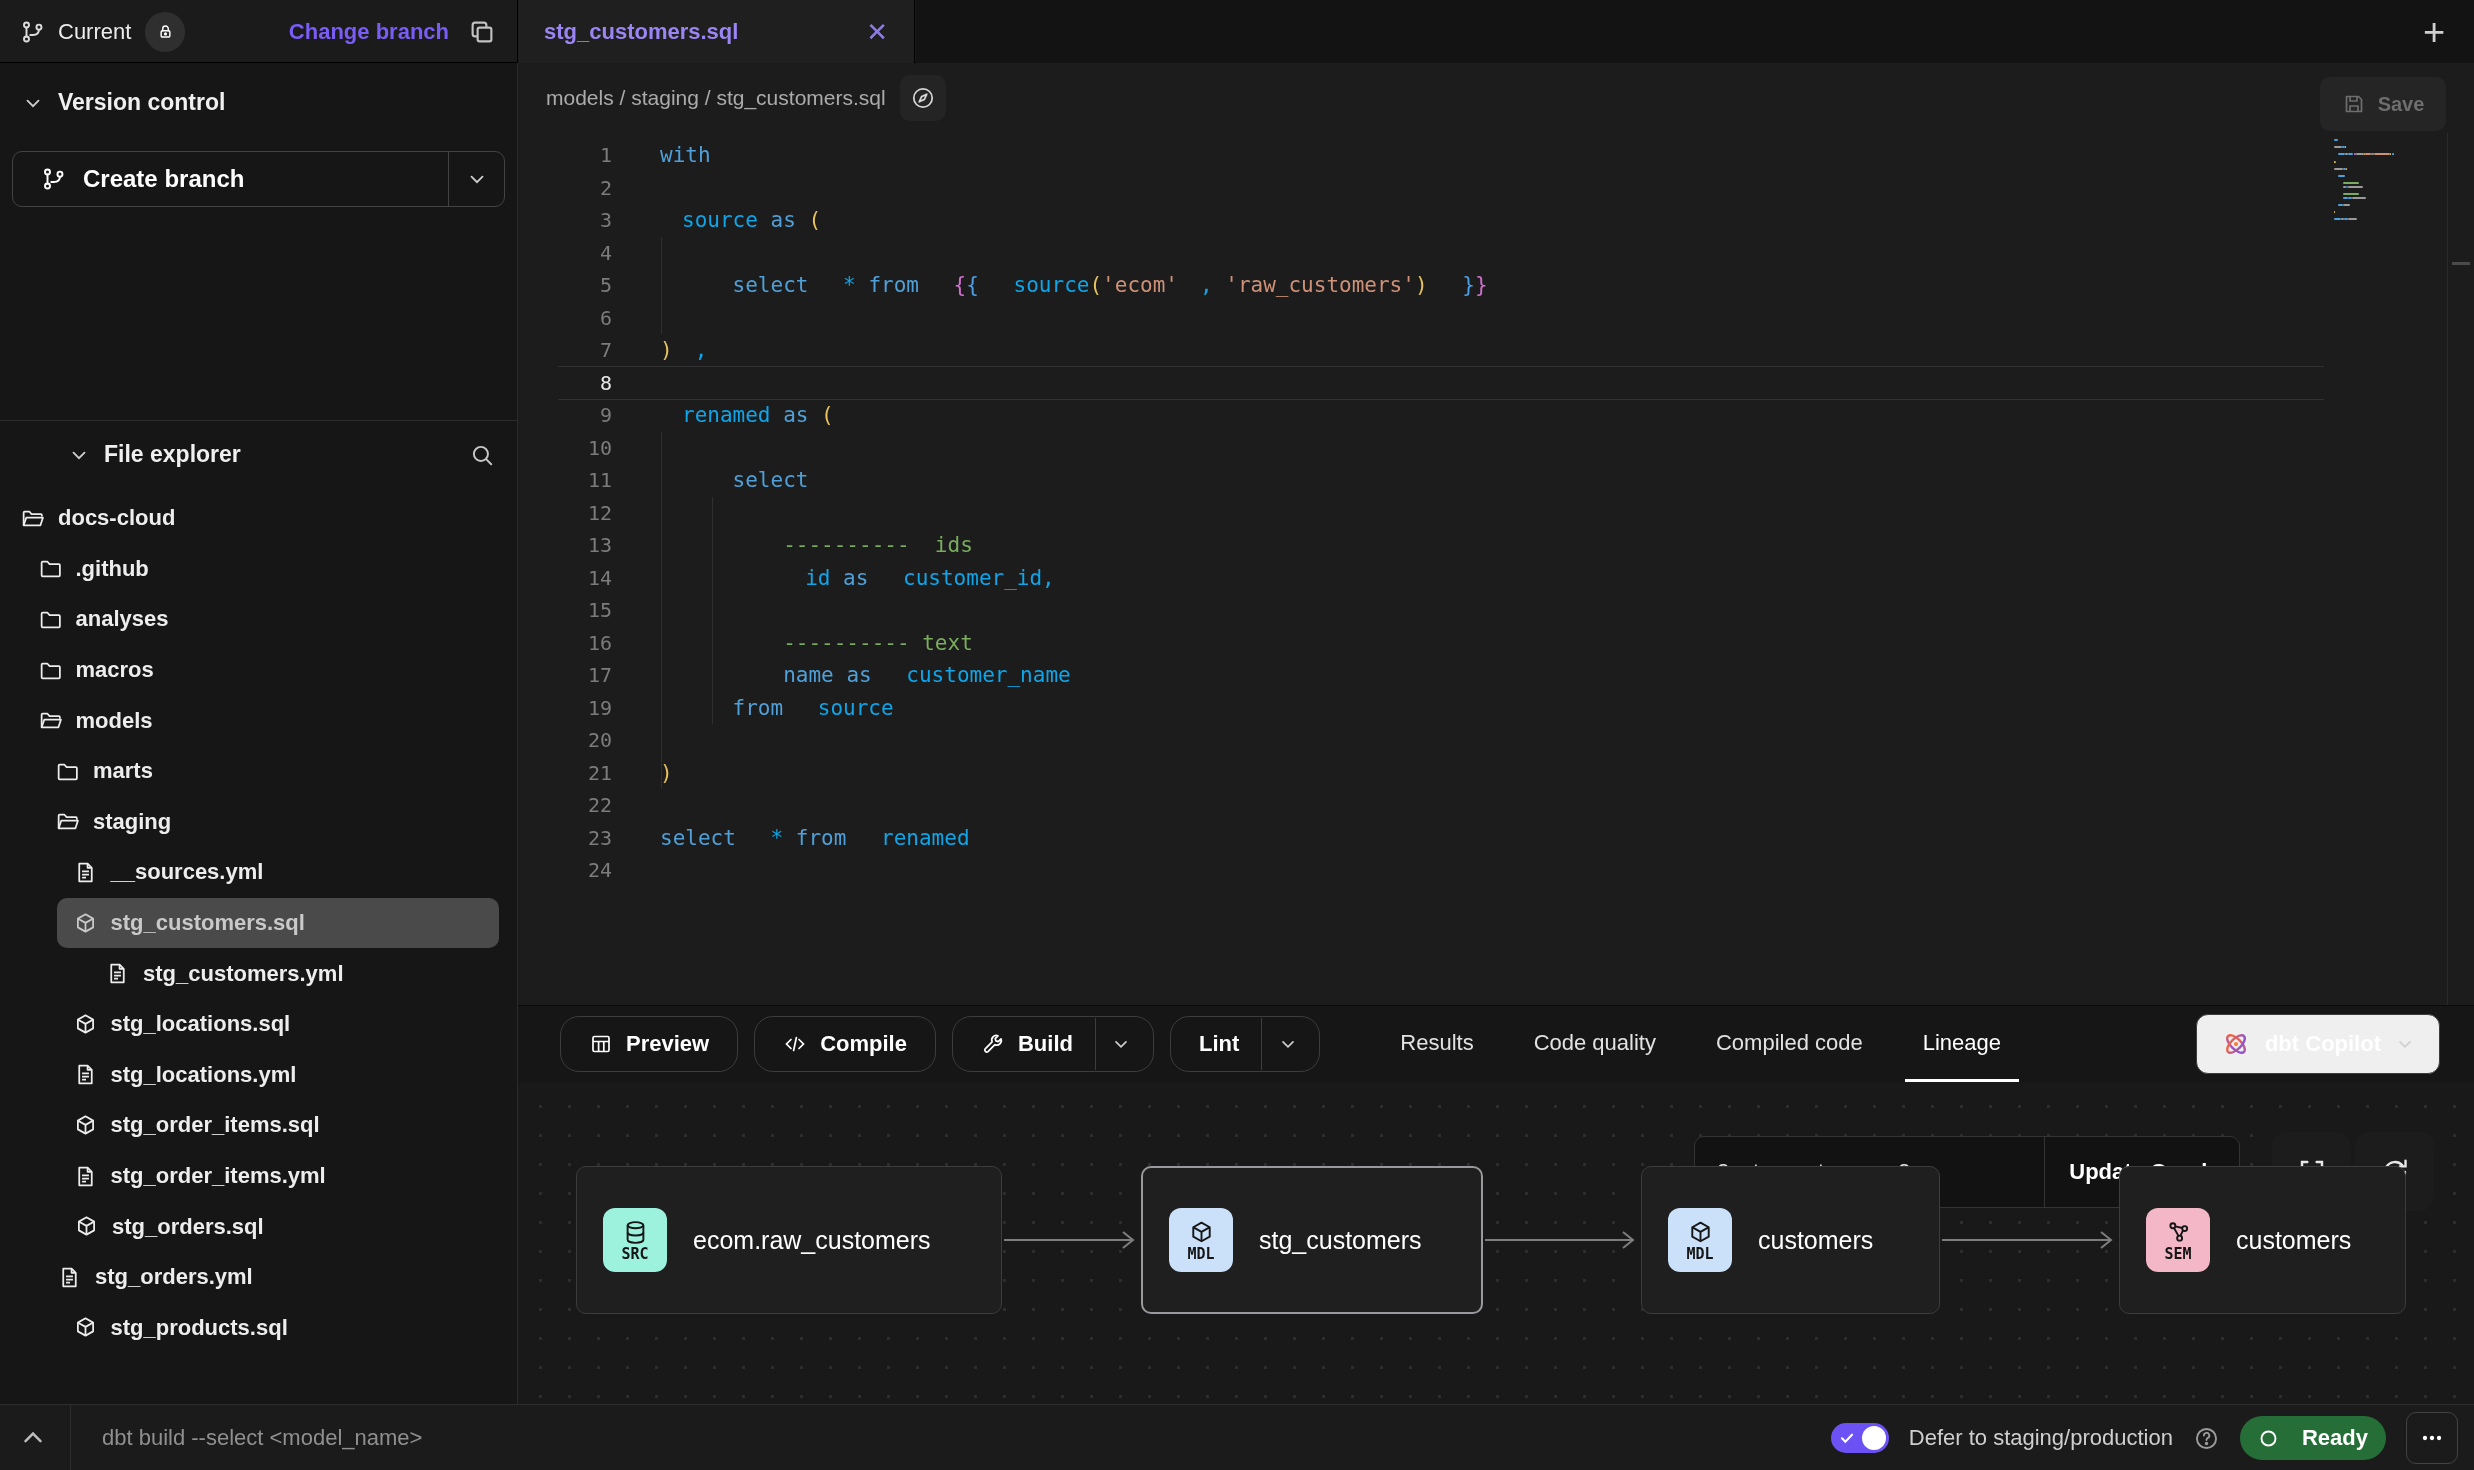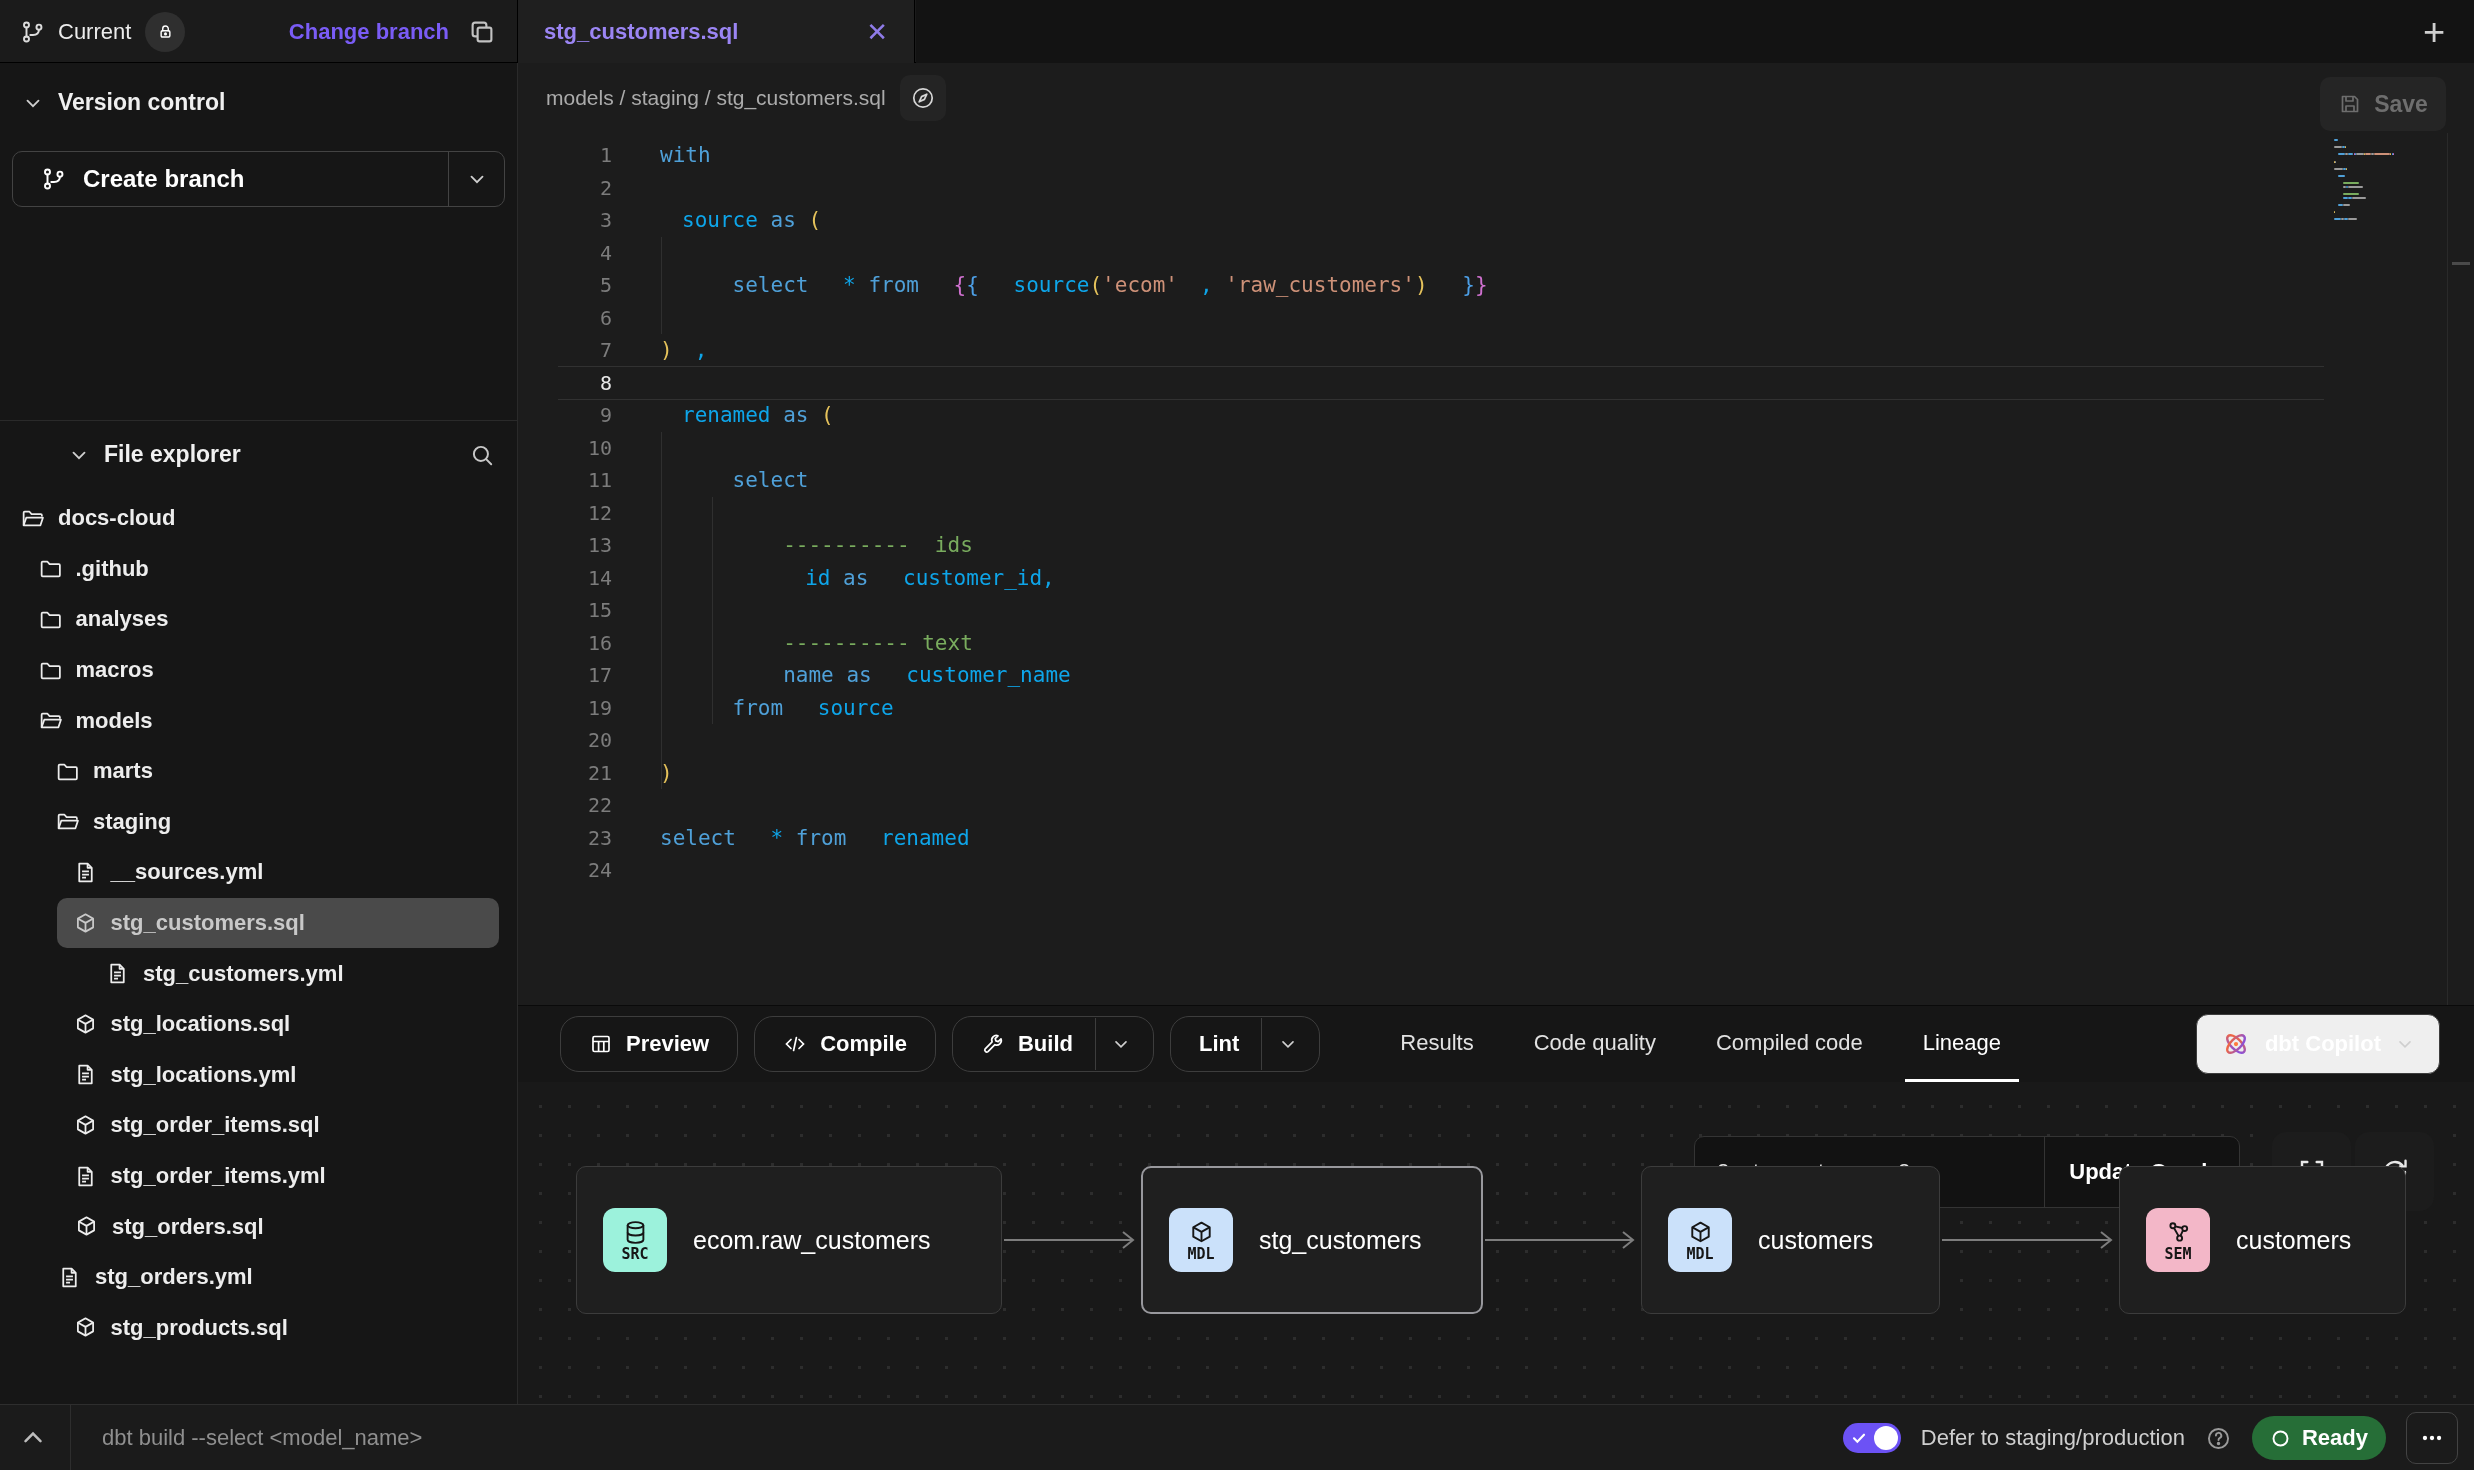--- a/index.html
+++ b/index.html
@@ -49,21 +49,21 @@
 
   
   .main{position:absolute;left:518px;top:63px;right:0;bottom:66px;background:#1c1c1c;}
   .crumb-bar{position:absolute;left:0;right:0;top:0;height:70px;display:flex;align-items:center;padding-left:28px;}
   .crumb{font-size:21px;color:#ababab;}
   .crumb-edit{margin-left:14px;width:46px;height:46px;border-radius:10px;background:#242424;display:flex;align-items:center;justify-content:center;cursor:pointer;}
   .crumb-edit svg{width:26px;height:26px;color:#d6d6d6;}
   .save-btn{position:absolute;right:28px;top:14px;width:126px;height:54px;border-radius:10px;background:#252525;
             display:flex;align-items:center;justify-content:center;gap:12px;cursor:default;}
   .save-btn svg{width:24px;height:24px;color:#6e6e6e;}
-  .save-label{font-size:23px;font-weight:600;color:#6e6e6e;}
+  .save-label{font-size:20px;font-weight:600;color:#6e6e6e;}
   .editor{position:absolute;left:0;right:0;top:70px;height:872px;overflow:hidden;}
   .code-line{display:flex;height:32.5px;align-items:center;}
   .ln{width:94px;text-align:right;font-family:"DejaVu Sans Mono",monospace;font-size:20px;color:#7c7c7c;flex:0 0 auto;}
   .ln.cur{color:#e8e8e8;}
   .lc{margin-left:48px;font-family:"DejaVu Sans Mono",monospace;font-size:21px;white-space:pre;}
   .tkn-kw{color:#4fa0d8;}.tkn-id{color:#0ea5e9;margin-left:22px;}.tkn-b1{color:#e5c25b;}.tkn-b2{color:#cf70cf;}
   .tkn-b3{color:#4d9fe6;}.tkn-str{color:#ce9178;}.tkn-com{color:#79ac5e;}
   .guide{position:absolute;width:1px;background:#2f2f2f;pointer-events:none;}
   .curline-box{position:absolute;left:40px;right:150px;border-top:1px solid #313131;border-bottom:1px solid #313131;pointer-events:none;}
   .minimap{position:absolute;top:6px;right:44px;width:96px;}
@@ -114,21 +114,21 @@
   .sb-div{position:absolute;left:70px;top:0;bottom:0;width:1px;background:#2e2e2e;}
   .sb-cmd{position:absolute;left:102px;top:0;height:66px;display:flex;align-items:center;font-size:22px;color:#8f8f8f;cursor:text;}
   .sb-right{position:absolute;right:16px;top:0;height:66px;display:flex;align-items:center;gap:20px;}
   .toggle{width:58px;height:30px;border-radius:15px;background:#6c52f5;position:relative;cursor:pointer;flex:0 0 auto;}
   .toggle .tick{position:absolute;left:8px;top:7px;width:16px;height:16px;color:#fff;}
   .toggle .knob{position:absolute;right:3px;top:3px;width:24px;height:24px;border-radius:50%;background:#fff;}
   .defer-label{font-size:22px;color:#cfcfcf;}
   .help-icon{width:27px;height:27px;color:#9a9a9a;cursor:pointer;}
   .ready-pill{height:44px;border-radius:22px;background:#266e37;display:flex;align-items:center;gap:11px;padding:0 18px;}
   .ready-pill svg{width:21px;height:21px;color:#fff;}
-  .ready-label{font-size:22px;font-weight:700;color:#fff;}
+  .ready-label{font-size:22px;font-weight:700;color:#fff;margin-left:12px;}
   .more-btn{width:52px;height:52px;border:1px solid #434343;border-radius:10px;display:flex;align-items:center;justify-content:center;cursor:pointer;}
   .more-btn svg{width:26px;height:26px;color:#fff;}
 </style>
 </head>
 <body>
 
 <div class="app">
 
   <div class="header">
     <div class="header-left">

